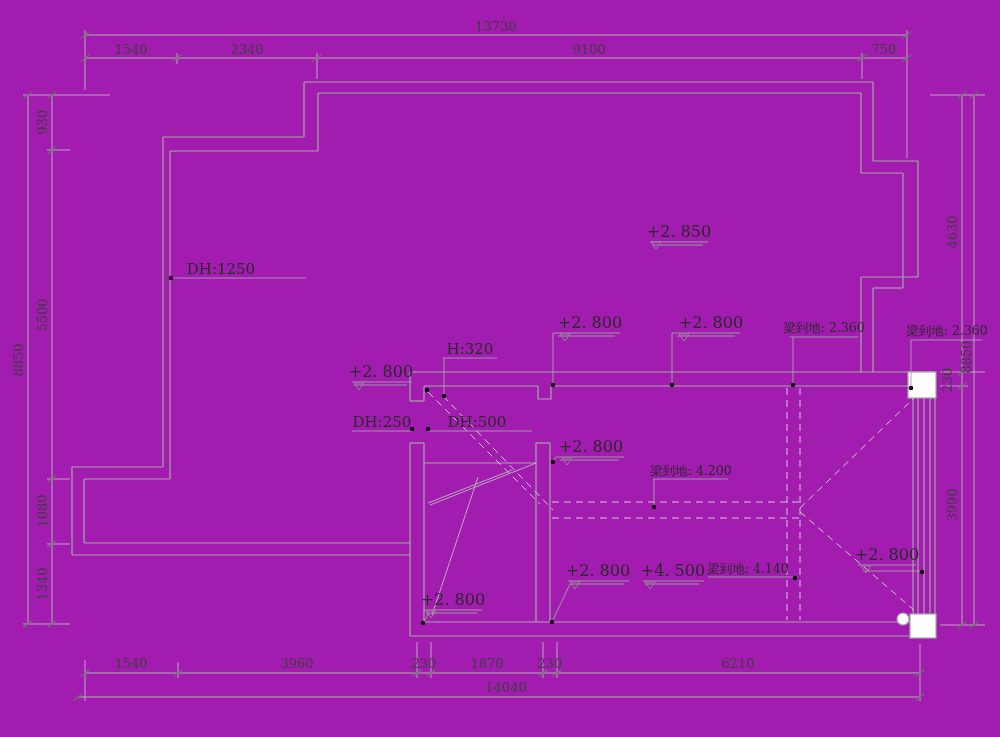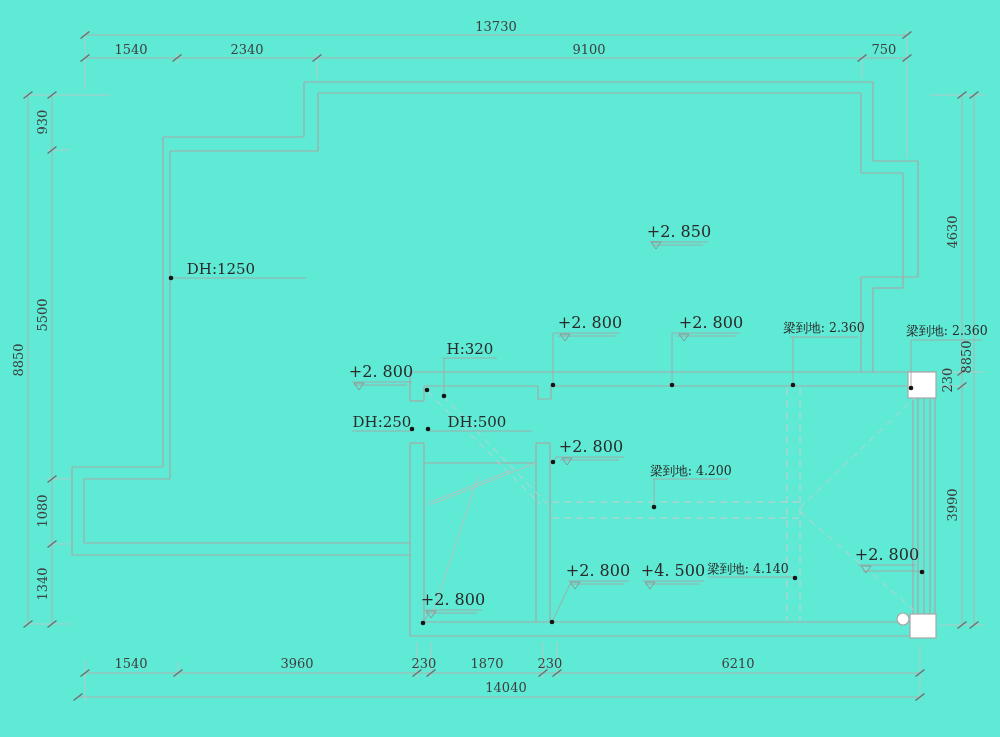--- a/index.html
+++ b/index.html
@@ -1,16 +1,16 @@
 <!DOCTYPE html>
 <html><head>
 <meta charset="utf-8">
 <style>
   html,body{margin:0;padding:0;background:#ffffff;}
-  .stage{position:relative;width:1000px;height:737px;background:#5eead4;overflow:hidden;text-align:right;}
+  .stage{position:relative;width:1000px;height:737px;background:#a21caf;overflow:hidden;text-align:right;}
   svg{position:absolute;left:0;top:0;}
   text{font-family:"DejaVu Serif","Liberation Serif",serif;}
   .dimtxt{font-size:13px;fill:#3f3f3f;}
   .lvltxt{font-size:16px;fill:#2a2a2a;}
   .dhtxt{font-size:15px;fill:#2a2a2a;}
   .beamtxt{font-size:12.5px;fill:#2a2a2a;}
   .wall{stroke:#a7a7a7;stroke-width:1.2;fill:none;}
   .wallfill{stroke:#a7a7a7;stroke-width:1.2;fill:#ffffff;}
   .dim{stroke:#b0b0b0;stroke-width:1;fill:none;}
   .ext{stroke:#c6c6c6;stroke-width:0.8;fill:none;}

